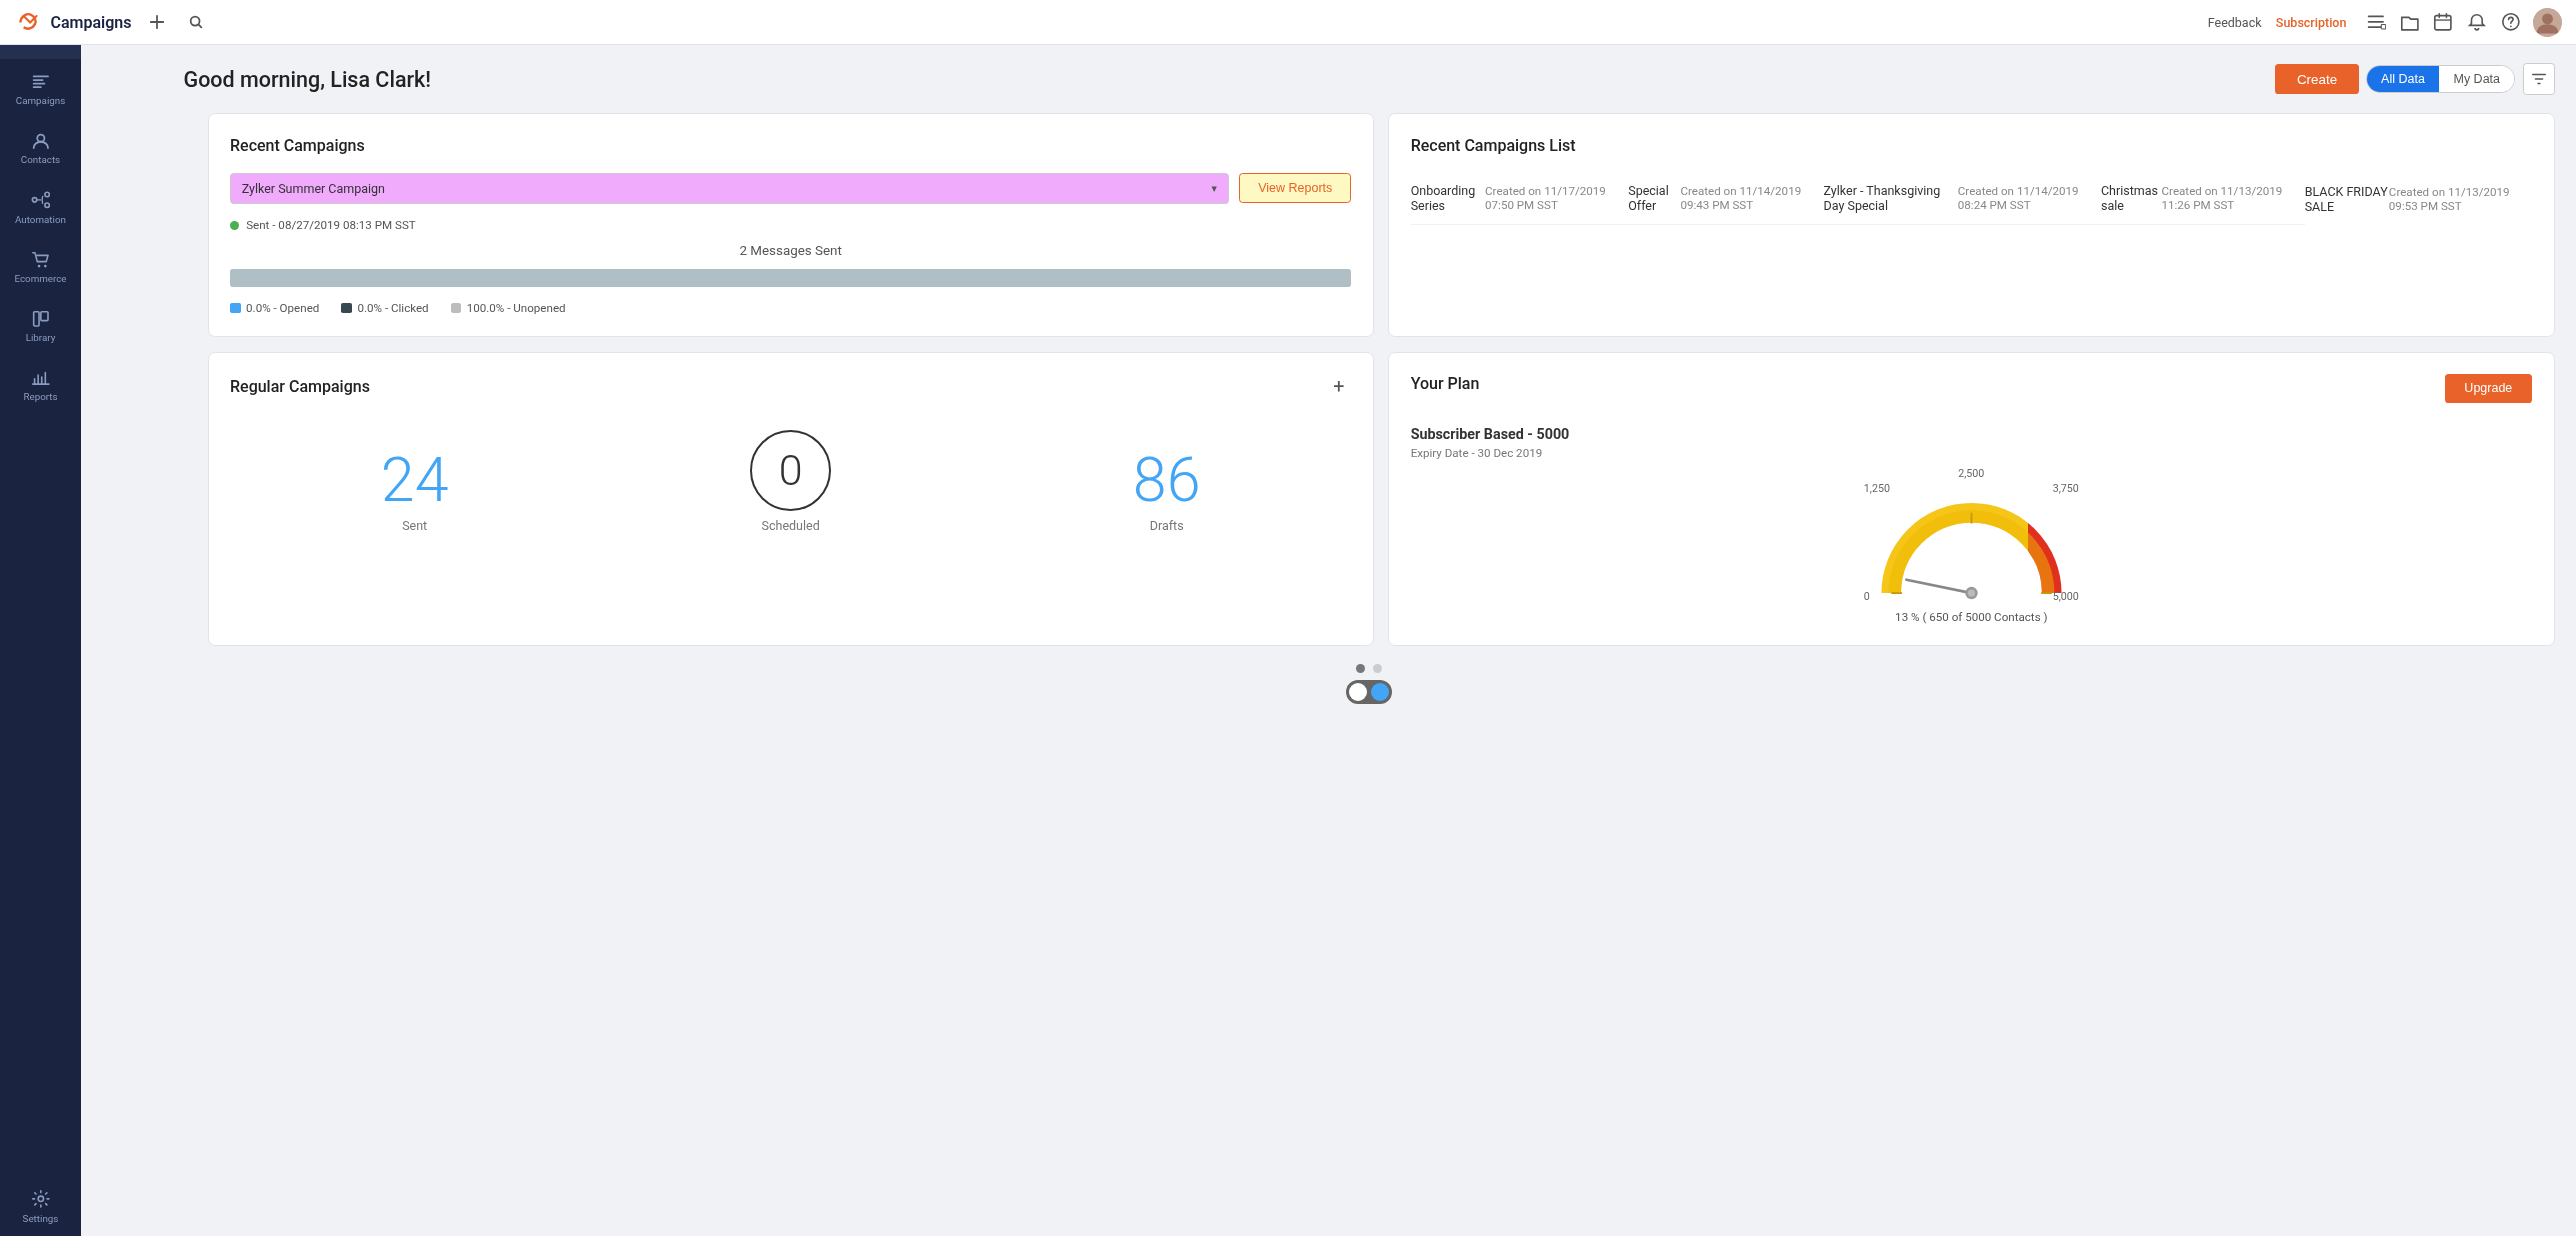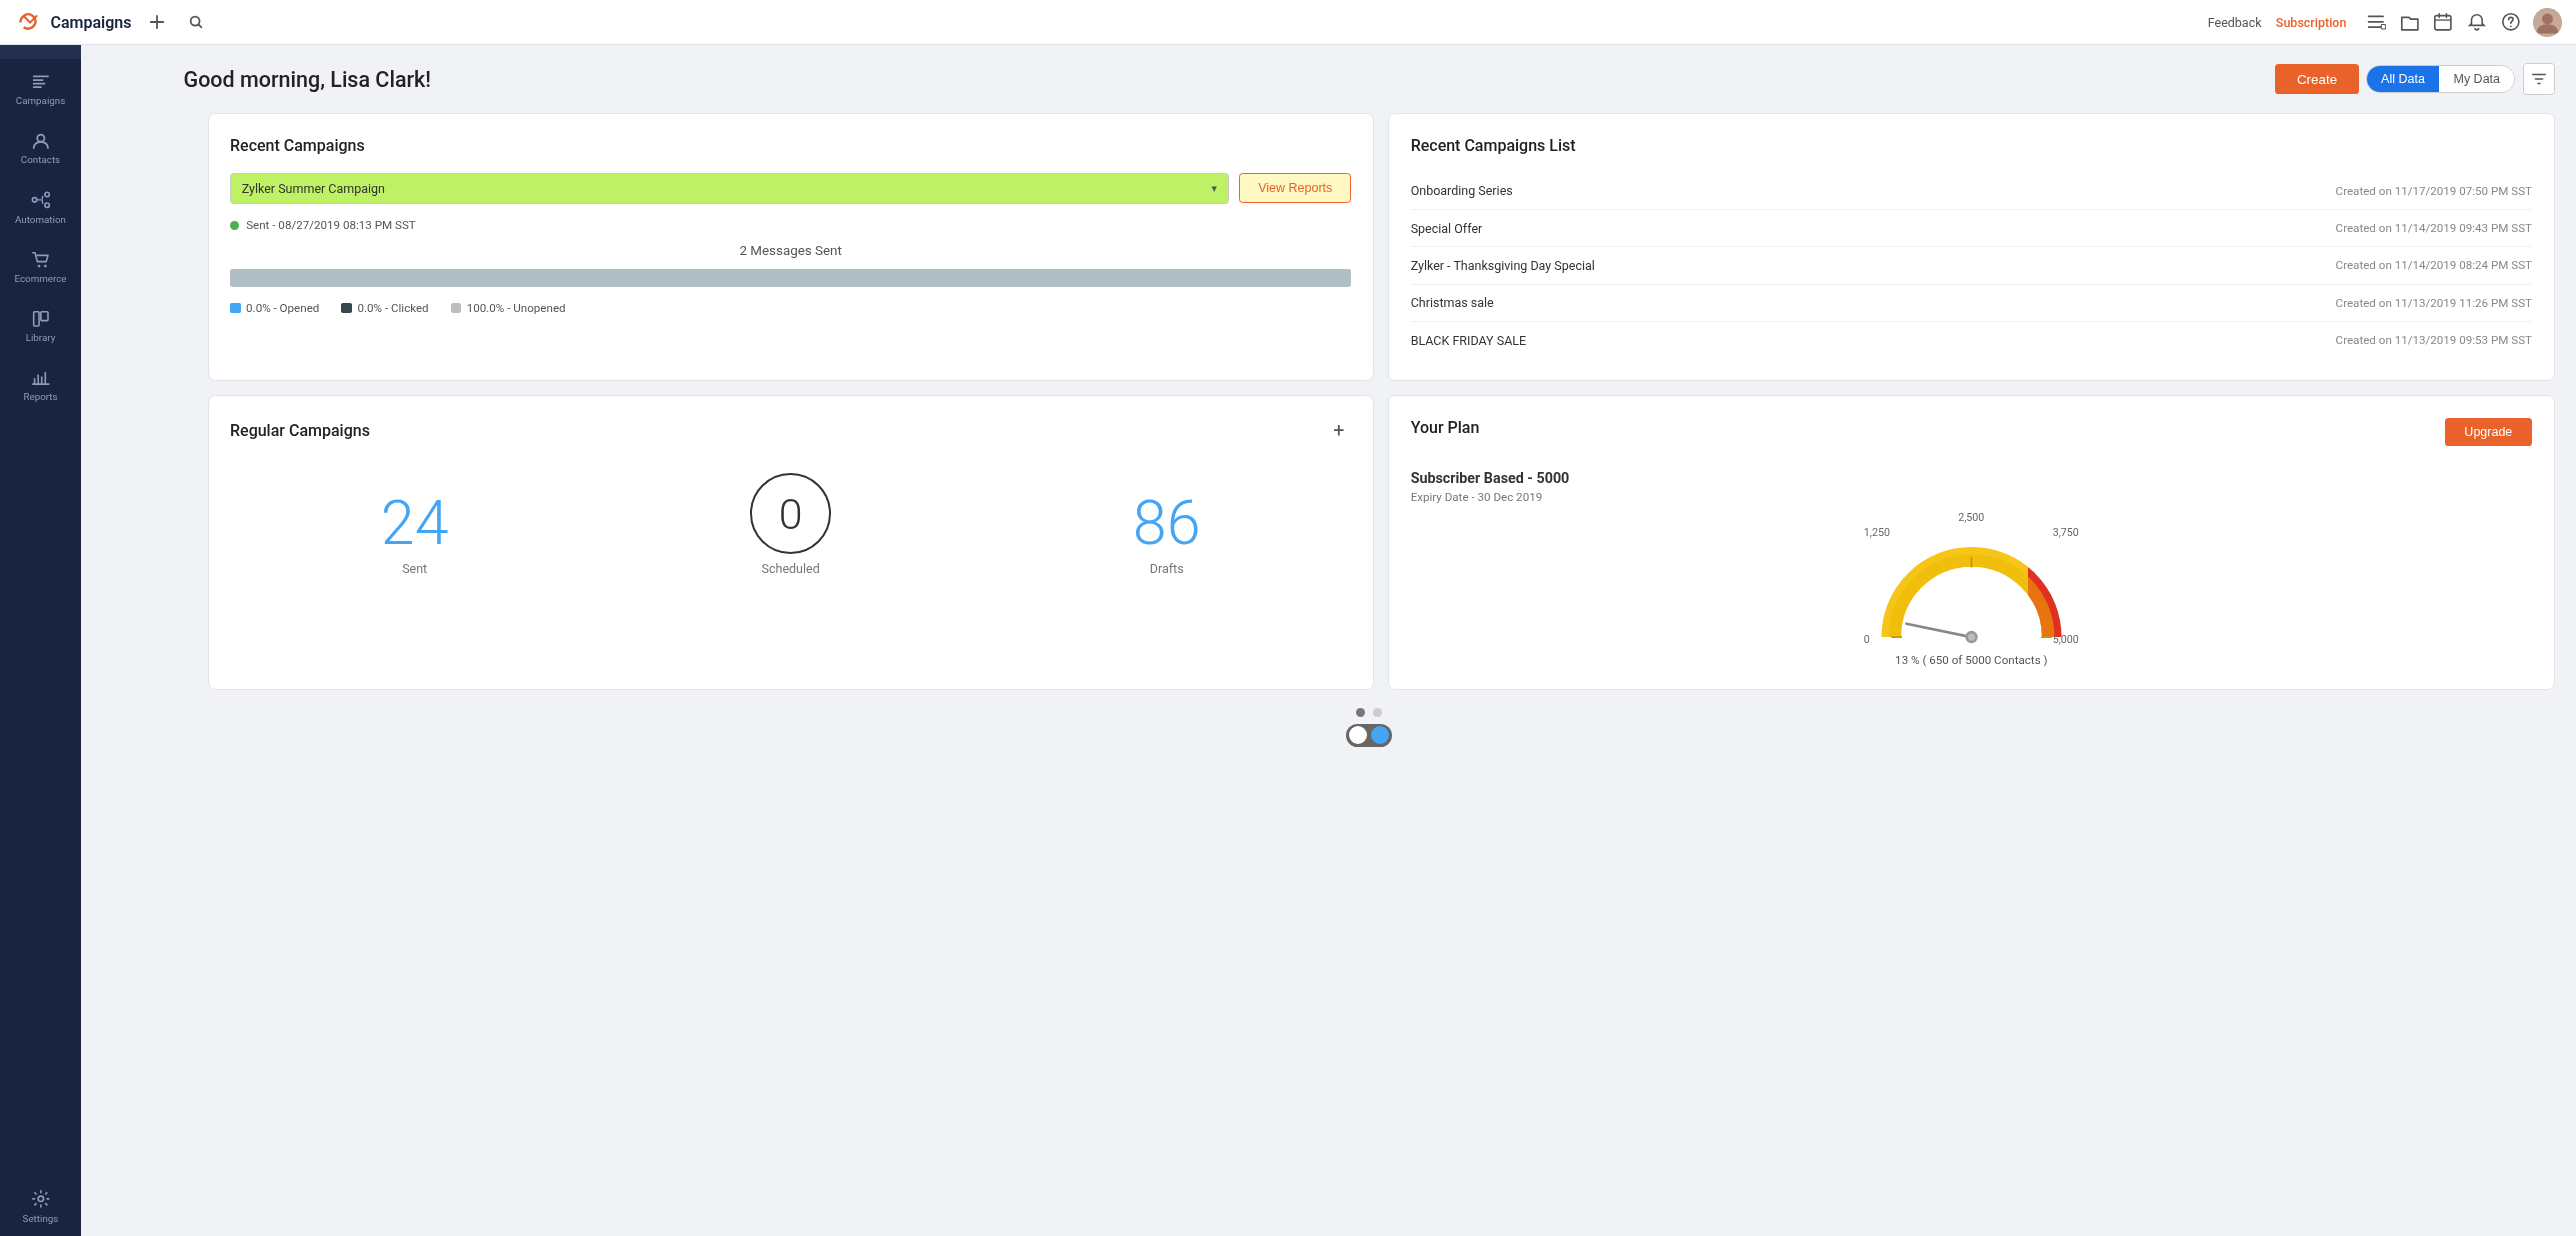--- a/index.html
+++ b/index.html
@@ -139,21 +139,21 @@
       margin-bottom: 14.3px;
     }
     .campaign-select-wrap {
       flex: 1;
       position: relative;
       display: flex;
       align-items: center;
       border: 0.9px solid #ccc;
       border-radius: 3.6px;
       padding: 7.2px 10.7px;
-      background: #bef264;
+      background: #f0abfc;
       cursor: pointer;
     }
     .campaign-select-text { flex: 1; font-size: 12.5px; color: #333; }
     .campaign-select-arrow { color: #555; font-size: 10.7px; }
     .btn-view-reports {
       padding: 7.2px 18px;
       border: 1.3px solid #e8622a;
       border-radius: 3.6px;
       color: #e8622a;
       background: #fef9c3;
@@ -194,21 +194,21 @@
       gap: 22px;
       align-items: center;
     }
     .stat-item { display: flex; align-items: center; gap: 5.4px; font-size: 11.6px; color: #555; }
     .stat-dot { width: 10.7px; height: 10.7px; border-radius: 1.8px; }
     .stat-dot-blue { background: #42a5f5; }
     .stat-dot-dark { background: #37474f; }
     .stat-dot-gray { background: #bdbdbd; border: 0.9px solid #bdbdbd; }
 
     
-    .campaigns-list { display: flex; flex-direction: column; gap: 0; }
+    .campaigns-list { display: flex; flex-direction: row; gap: 0; }
     .campaigns-list-item {
       display: flex;
       align-items: center;
       justify-content: space-between;
       padding: 10.7px 0;
       border-bottom: 0.9px solid #f0f0f0;
       font-size: 12.5px;
     }
     .campaigns-list-item:last-child { border-bottom: none; }
     .campaigns-list-name { color: #333; font-weight: 400; }

